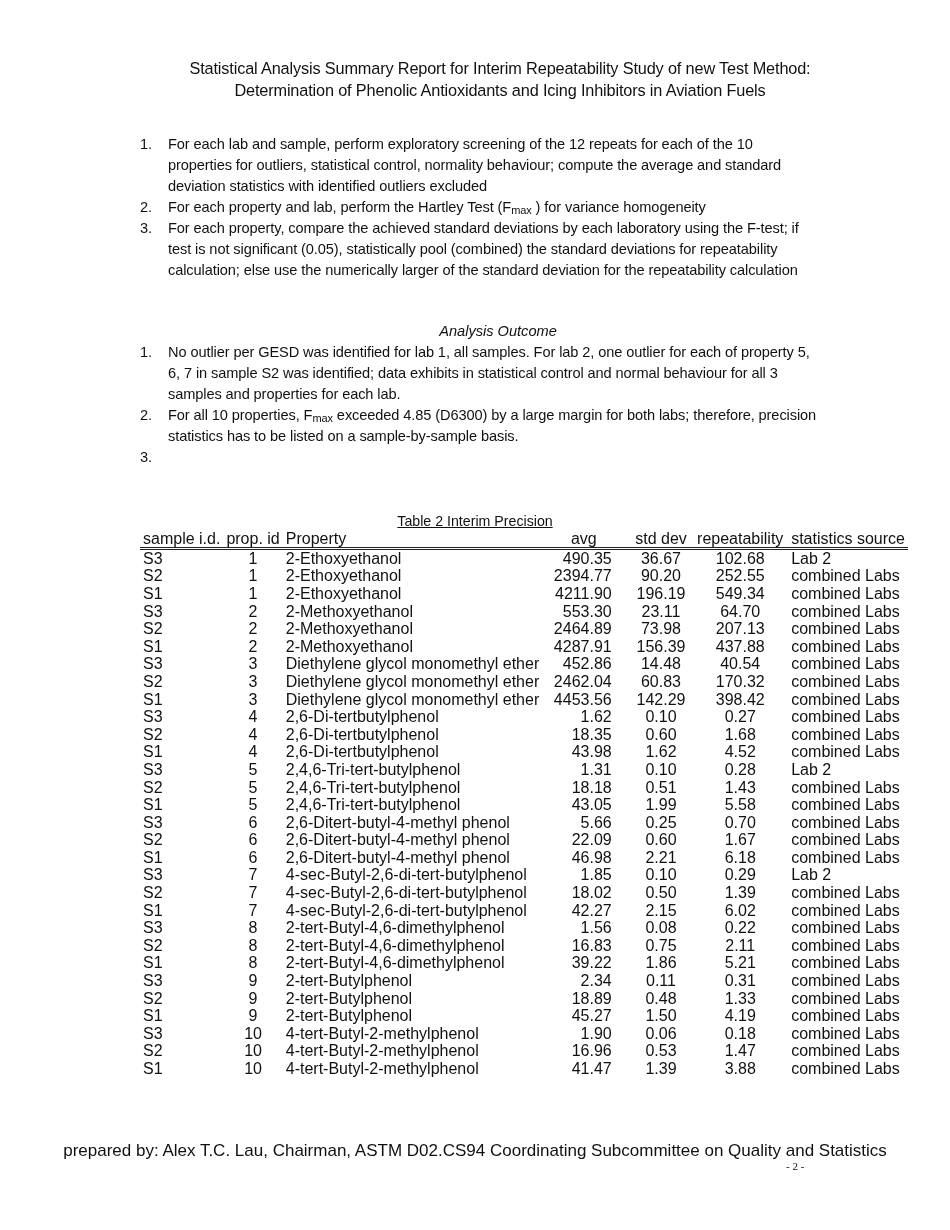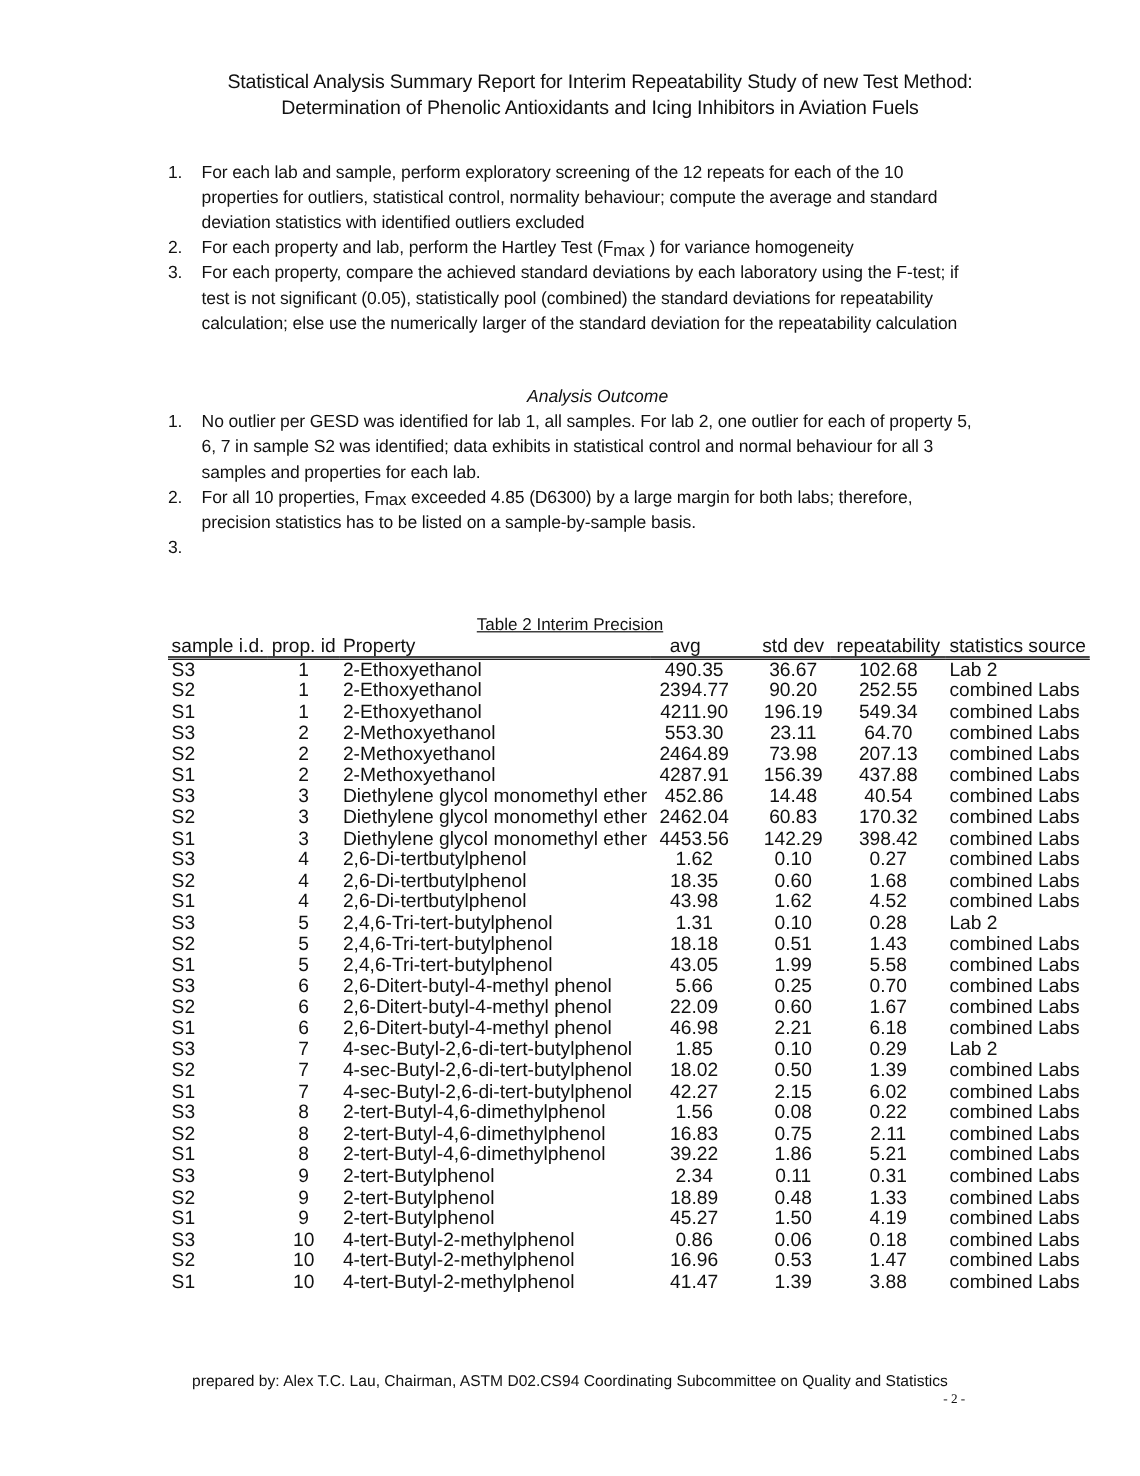--- a/index.html
+++ b/index.html
@@ -3,35 +3,35 @@
 <meta charset="utf-8">
 <style>
   html, body { margin:0; padding:0; background:#ffffff; }
   body { width:950px; height:1230px; position:relative; overflow:hidden; color:#111; font-family:"Liberation Sans", sans-serif; }
   .page { position:absolute; left:0; top:0; width:950px; height:1230px; }
   .title { position:absolute; left:0; width:950px; top:57px; text-align:center; font-size:16.3px; line-height:22px; color:#111; letter-spacing:-0.15px;margin-left:25px; }
   .section-head { position:absolute; left:0; width:950px; text-align:center; font-style:italic; font-size:14.6px; line-height:18px; }
   ol.steps { position:absolute; left:140px; width:680px; margin:0; padding:0; list-style:none; font-size:14.6px; line-height:21px; letter-spacing:-0.1px; }
   ol.steps li { position:relative; padding-left:28px; }
   ol.steps li .num { position:absolute; left:0; top:0; }
-  sub { font-size:14px; vertical-align:-2px; line-height:0; }
+  sub { font-size:11px; vertical-align:-2px; line-height:0; }
   .table-caption { position:absolute; left:0; width:950px; top:512px; text-align:center; font-size:14.2px; line-height:18px; }
   .table-caption span { text-decoration:underline; }
   table.prec { position:absolute; left:140px; top:531px; width:768px; border-collapse:collapse; font-size:16px; }
   table.prec th { font-weight:normal; height:16px; padding:0 3px; border-bottom:3px double #222; line-height:14px; white-space:nowrap; }
   table.prec td { height:17.6px; padding:0 3px; line-height:14px; white-space:nowrap; }
   .c-sample { width:68px; text-align:left; }
   .c-prop { width:50px; text-align:center; }
   .c-name { width:222px; text-align:left; }
-  .c-avg { width:100px; text-align:center; padding-right:18px !important; }
+  .c-avg { width:100px; text-align:right; padding-right:18px !important; }
   .c-sd { width:85px; text-align:center; }
   .c-rep { width:110px; text-align:center; }
   .c-src { width:105px; text-align:left; }
-  th.c-avg { text-align:center; padding-right:33px !important; }
-  .footer { position:absolute; left:0; width:950px; top:1144px; text-align:center; font-size:13px; line-height:14px; }
+  th.c-avg { text-align:right; padding-right:33px !important; }
+  .footer { position:absolute; left:0; width:950px; top:1144px; text-align:center; font-size:17px; line-height:14px; }
   .page-num { position:absolute; left:786px; top:1160px; font-size:11px; font-family:"Liberation Serif", serif; }
 </style>
 </head>
 <body>
 
 <div class="page">
 
   <div class="title">
     <div>Statistical Analysis Summary Report for Interim Repeatability Study of new Test Method:</div>
     <div>Determination of Phenolic Antioxidants and Icing Inhibitors in Aviation Fuels</div>
@@ -326,21 +326,21 @@
           <td class="c-name">2-tert-Butylphenol</td>
           <td class="c-avg">45.27</td>
           <td class="c-sd">1.50</td>
           <td class="c-rep">4.19</td>
           <td class="c-src">combined Labs</td>
         </tr>
         <tr>
           <td class="c-sample">S3</td>
           <td class="c-prop">10</td>
           <td class="c-name">4-tert-Butyl-2-methylphenol</td>
-          <td class="c-avg">0.86</td>
+          <td class="c-avg">1.90</td>
           <td class="c-sd">0.06</td>
           <td class="c-rep">0.18</td>
           <td class="c-src">combined Labs</td>
         </tr>
         <tr>
           <td class="c-sample">S2</td>
           <td class="c-prop">10</td>
           <td class="c-name">4-tert-Butyl-2-methylphenol</td>
           <td class="c-avg">16.96</td>
           <td class="c-sd">0.53</td>

